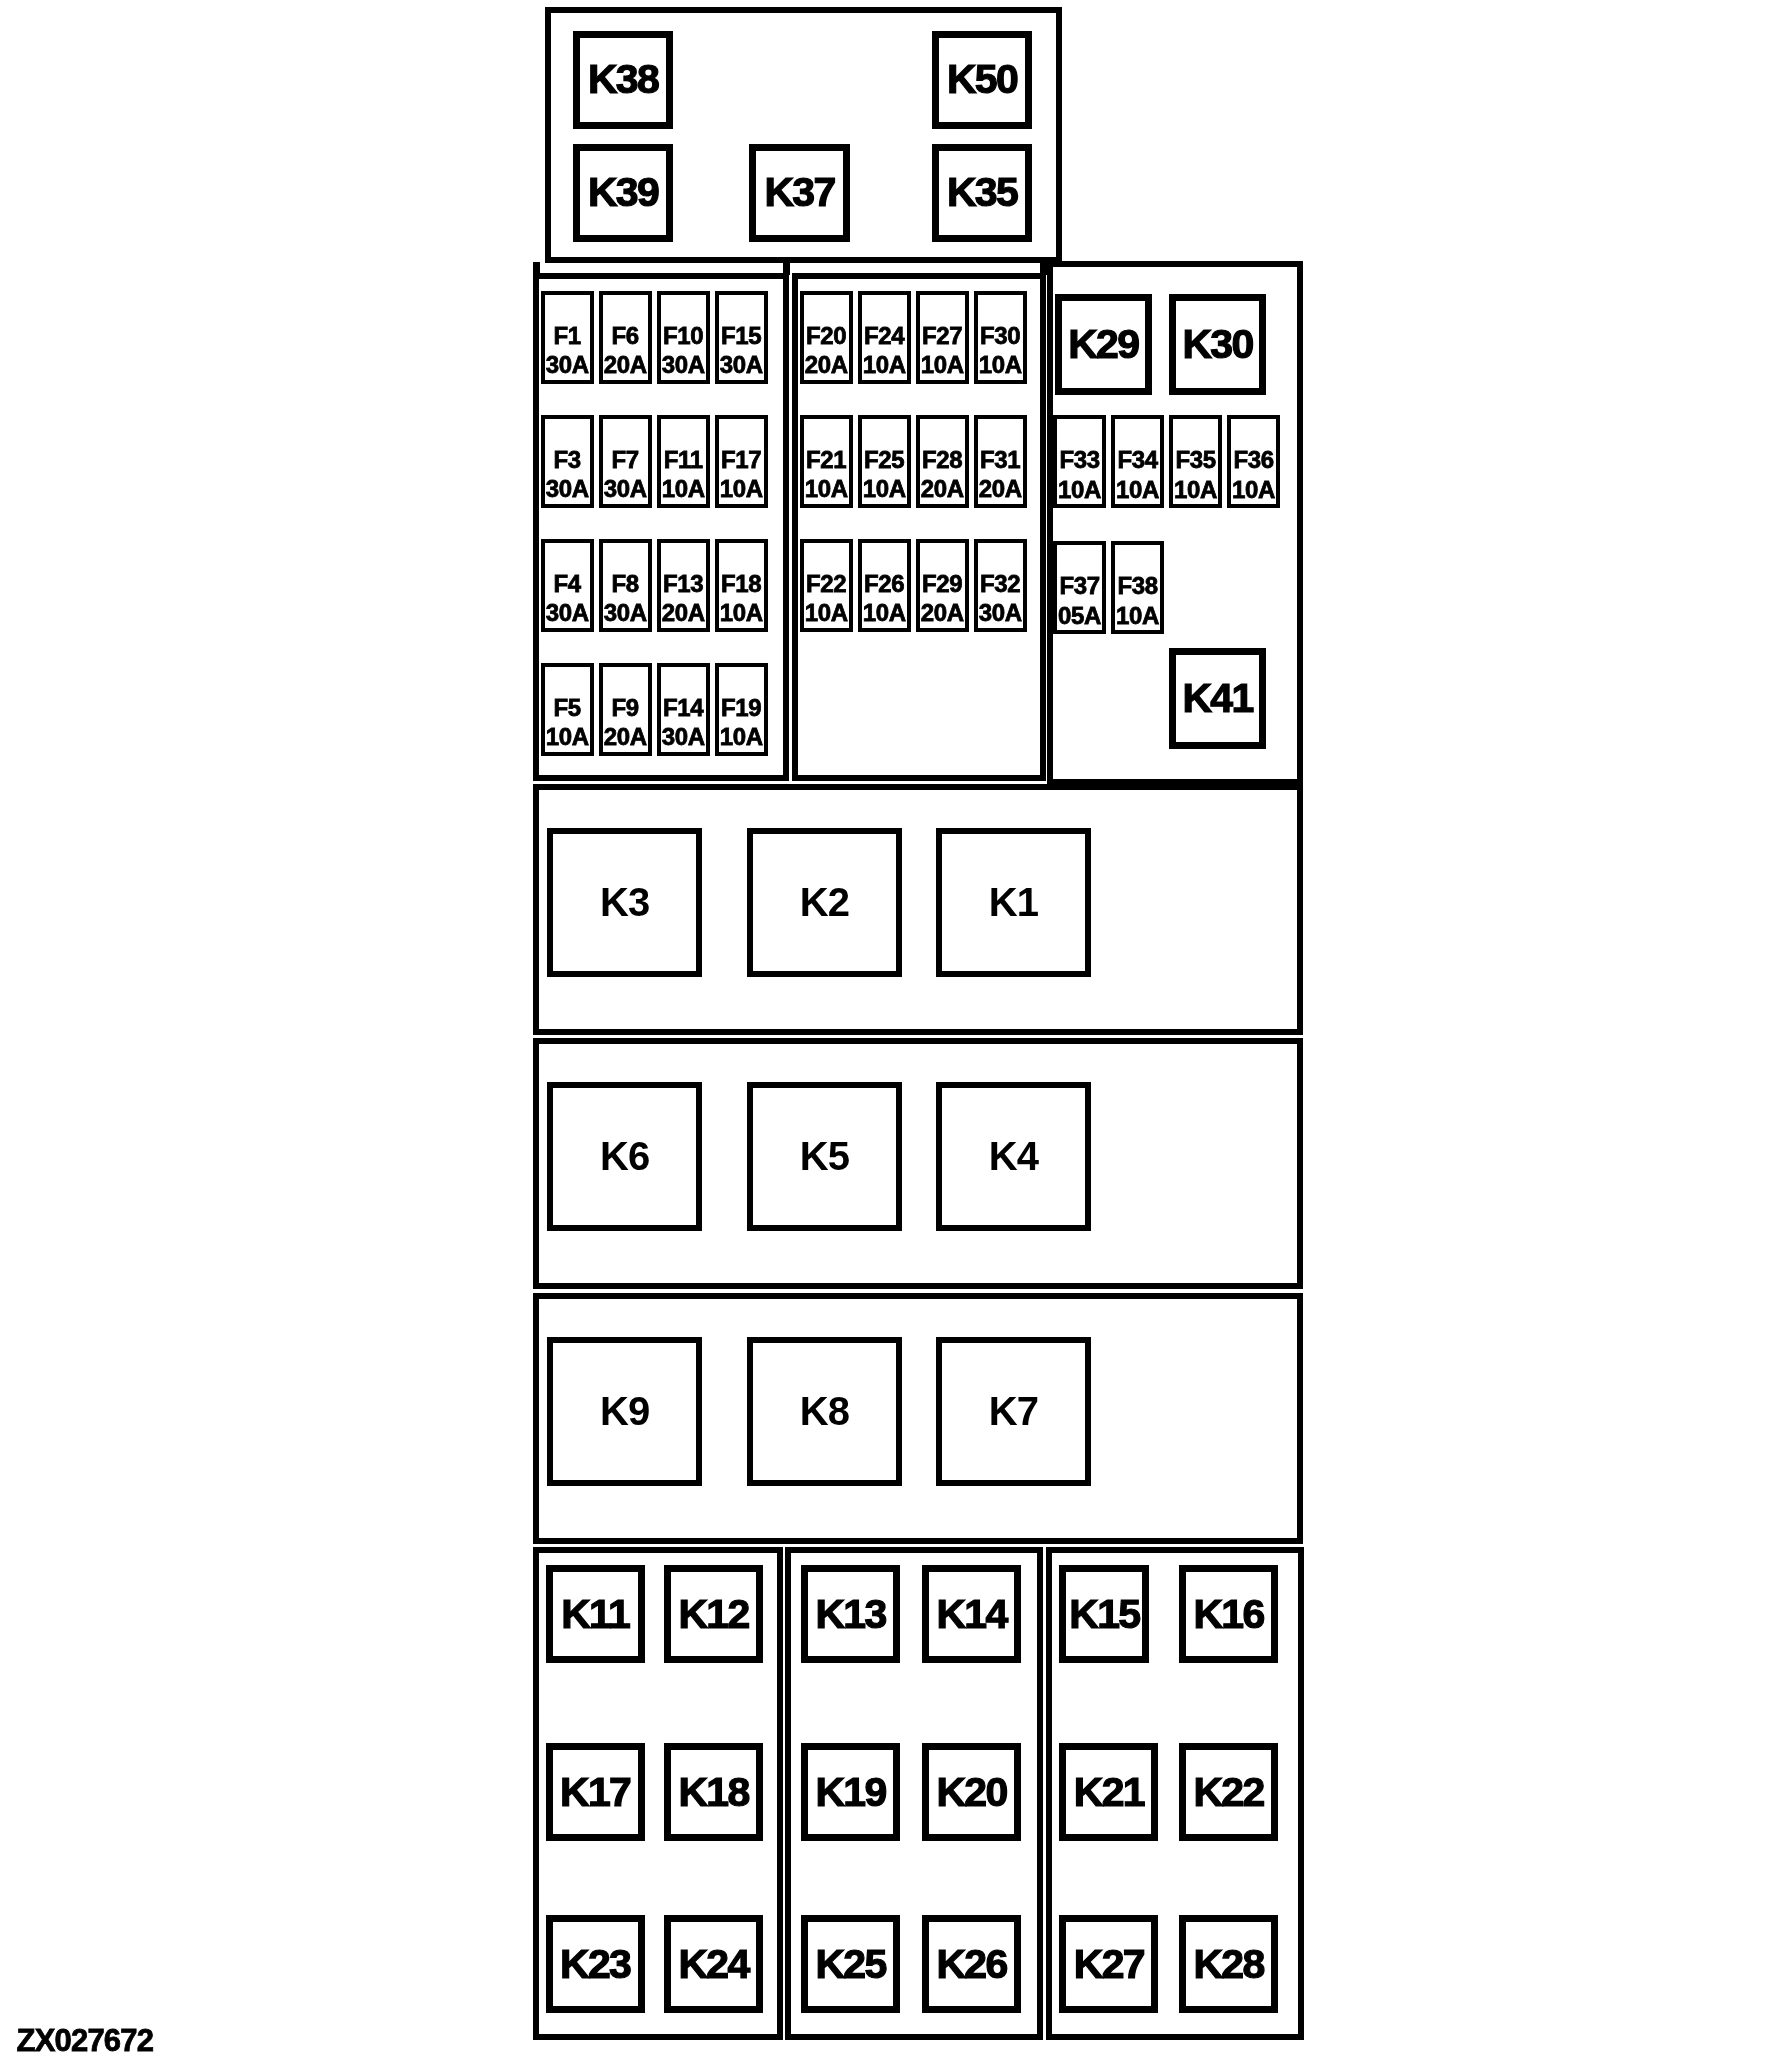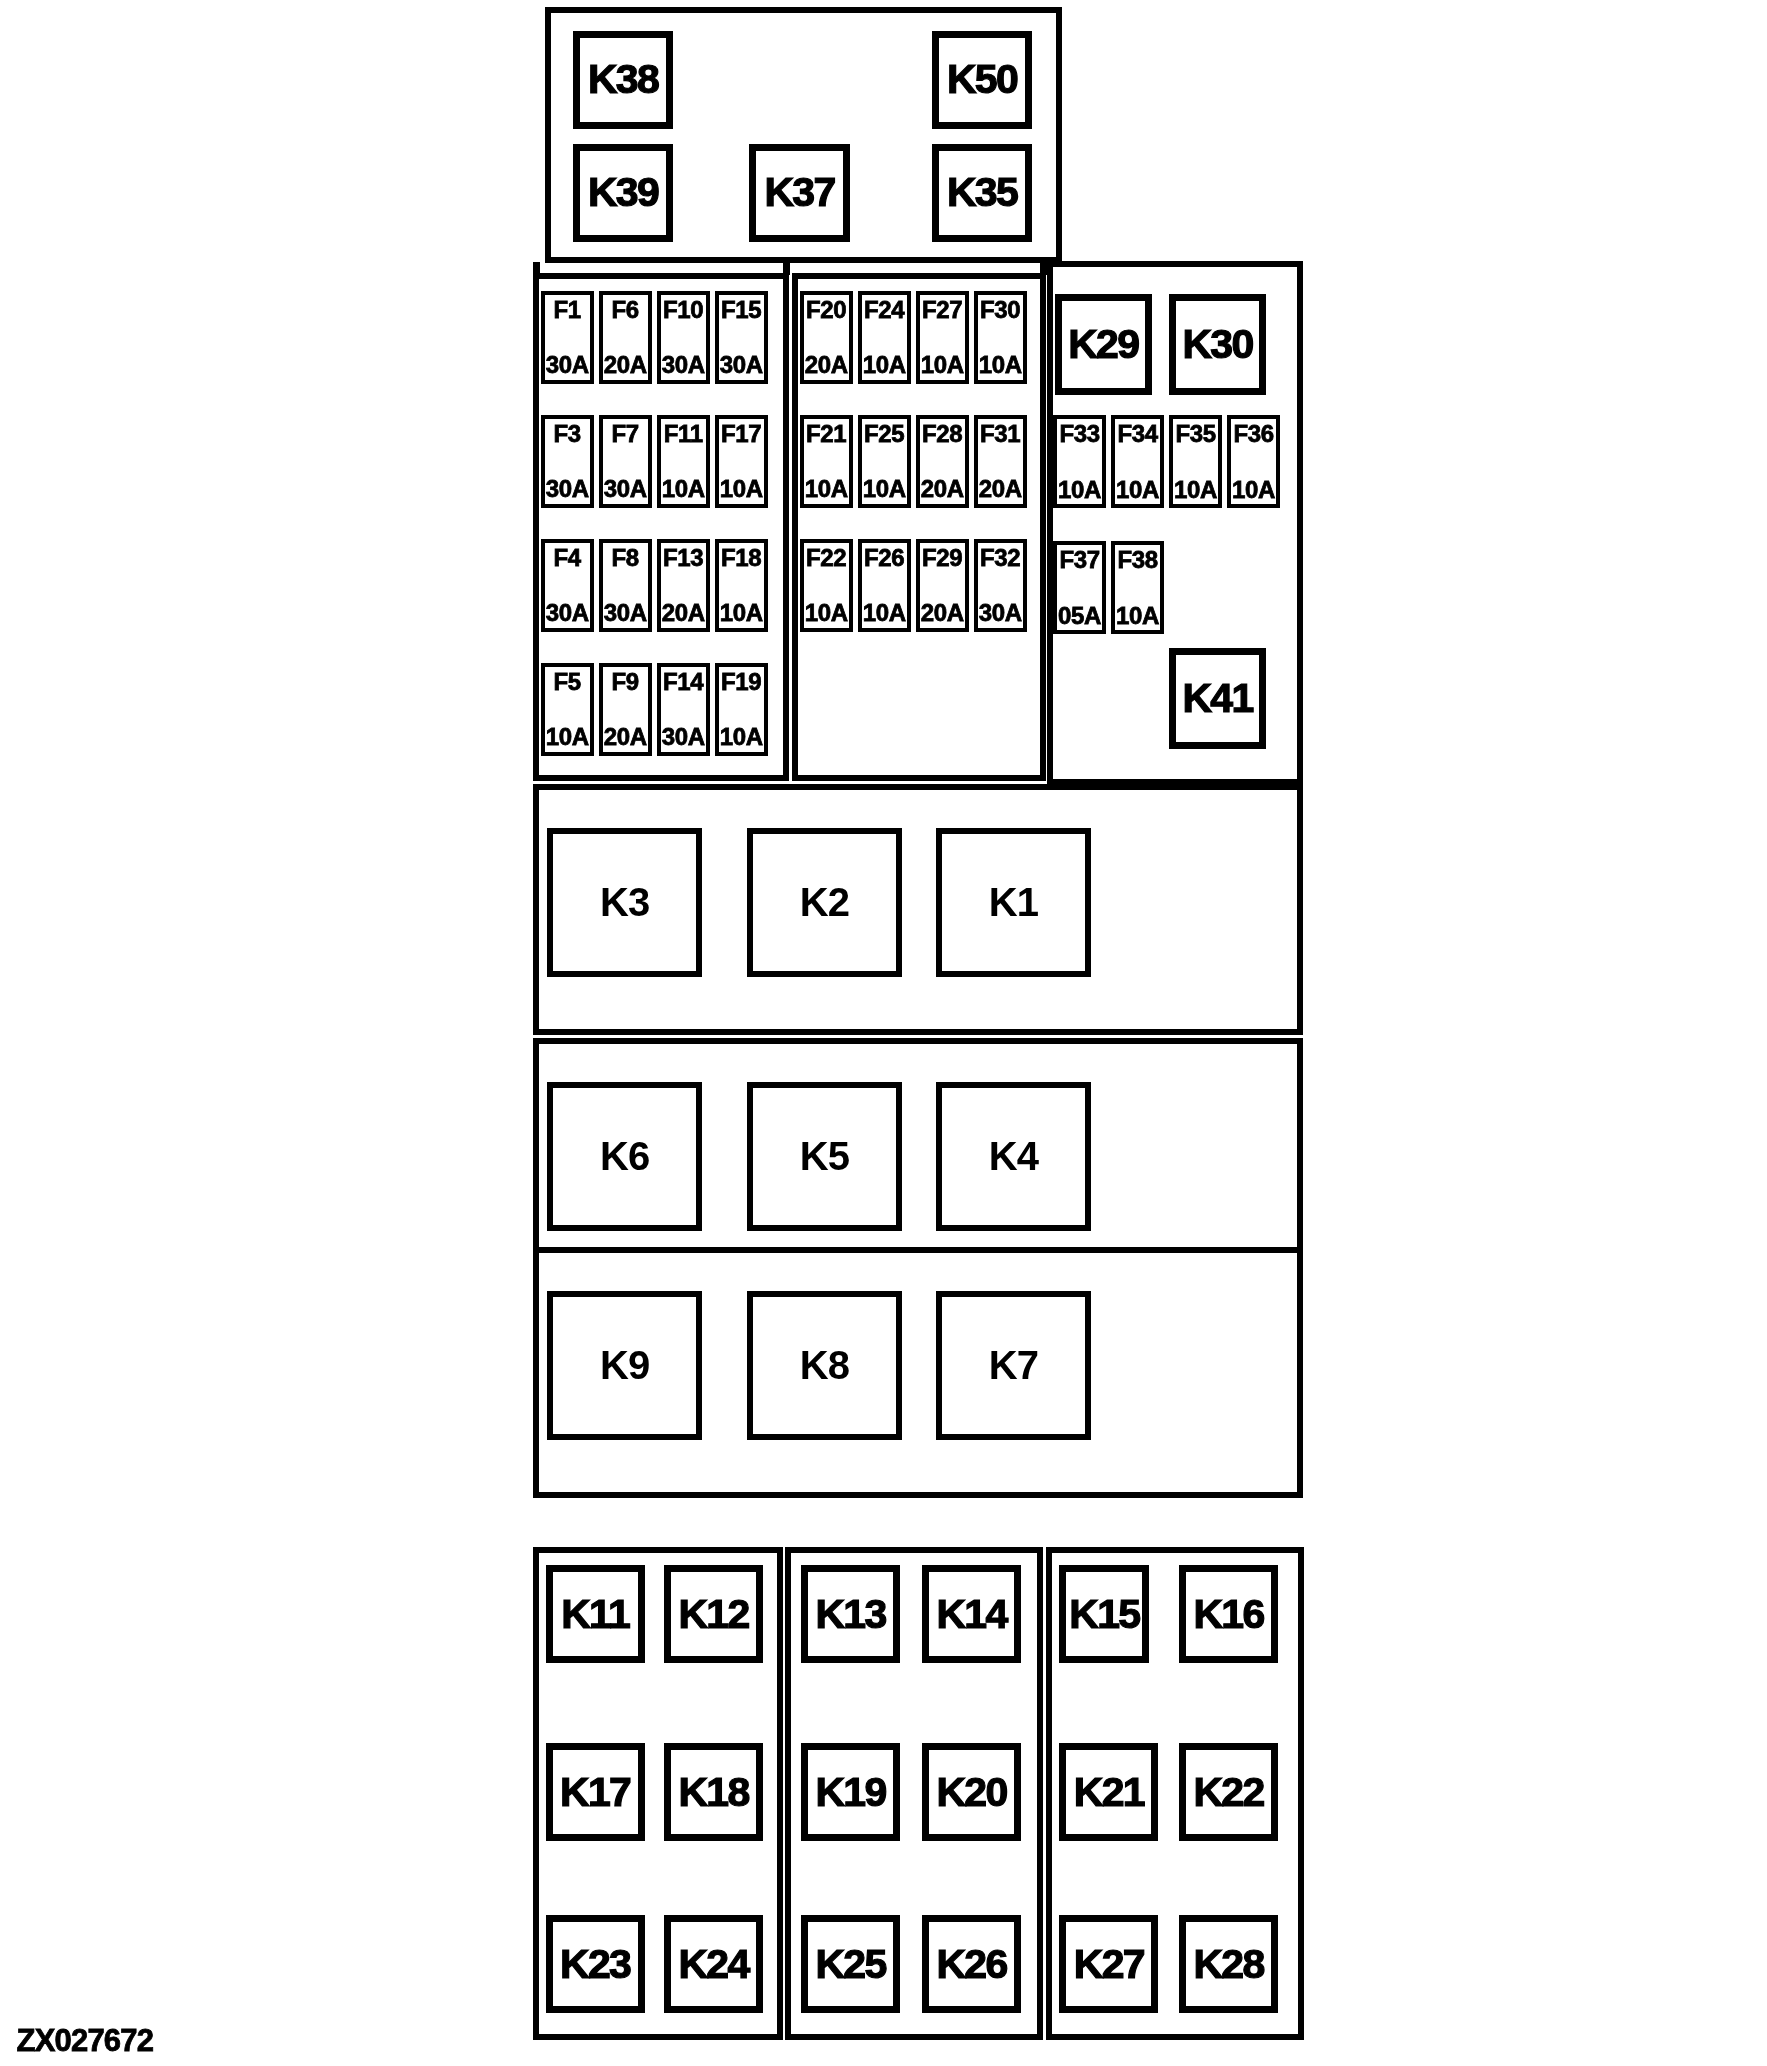--- a/index.html
+++ b/index.html
@@ -13,21 +13,21 @@
     display:flex;align-items:center;justify-content:center;font-weight:bold;white-space:nowrap;
   }
   .heavy{font-size:41px;letter-spacing:-1.7px;-webkit-text-stroke:1.2px #000;}
   .mid{font-size:40px;letter-spacing:-0.8px;border-width:6.6px;}
   .fusegrid{
     display:grid;grid-template-columns:repeat(4,53px);column-gap:5px;
     grid-auto-rows:93px;row-gap:31px;padding:11.6px 0 0 1.7px;
   }
   .fuse{
     box-sizing:border-box;border:4.1px solid #000;background:#fff;
-    display:flex;flex-direction:column;align-items:center;justify-content:space-between;
+    display:flex;flex-direction:column;align-items:center;justify-content:flex-end;
     font-weight:bold;font-size:24px;line-height:1.22;letter-spacing:-0.4px;
     -webkit-text-stroke:0.8px #000;white-space:nowrap;
   }
   .fuse-abs{position:absolute;width:53px;height:93px;}
   .tick{position:absolute;width:6.6px;height:13.2px;background:#000;}
   .figcode{
     position:absolute;left:16.5px;top:2023px;font-weight:bold;font-size:31px;
     letter-spacing:-0.8px;-webkit-text-stroke:0.8px #000;
   }
 </style>
@@ -204,21 +204,21 @@
     <div class="cell mid" style="left:208px;top:38px;width:155px;height:149px;">K2</div>
     <div class="cell mid" style="left:397px;top:38px;width:155px;height:149px;">K1</div>
   </div>
 
   <div class="box" style="left:533px;top:1038px;width:770px;height:251px;">
     <div class="cell mid" style="left:8.3px;top:38px;width:155px;height:149px;">K6</div>
     <div class="cell mid" style="left:208px;top:38px;width:155px;height:149px;">K5</div>
     <div class="cell mid" style="left:397px;top:38px;width:155px;height:149px;">K4</div>
   </div>
 
-  <div class="box" style="left:533px;top:1247px;width:770px;height:251px;">
+  <div class="box" style="left:533px;top:1293px;width:770px;height:251px;">
     <div class="cell mid" style="left:8.3px;top:38px;width:155px;height:149px;">K9</div>
     <div class="cell mid" style="left:208px;top:38px;width:155px;height:149px;">K8</div>
     <div class="cell mid" style="left:397px;top:38px;width:155px;height:149px;">K7</div>
   </div>
 
   <div class="box" style="left:533px;top:1547px;width:250px;height:493px;padding-left:48px;">
     <div class="cell heavy" style="left:6.6px;top:12.4px;width:99px;height:98px;">K11</div>
     <div class="cell heavy" style="left:125px;top:12.4px;width:99px;height:98px;">K12</div>
     <div class="cell heavy" style="left:6.6px;top:190px;width:99px;height:98px;">K17</div>
     <div class="cell heavy" style="left:125px;top:190px;width:99px;height:98px;">K18</div>

